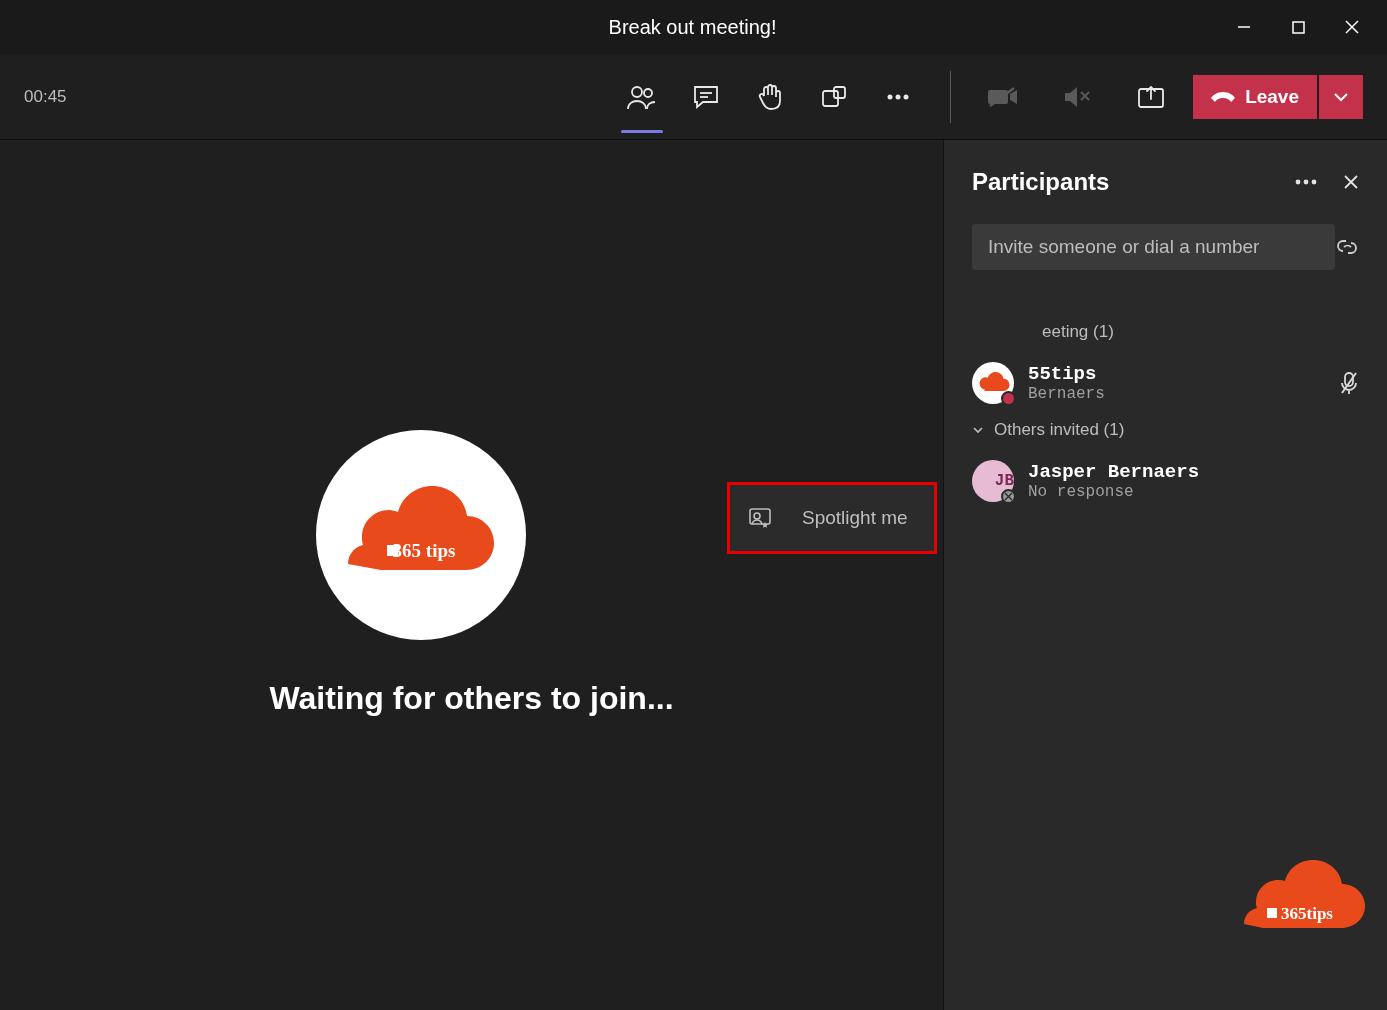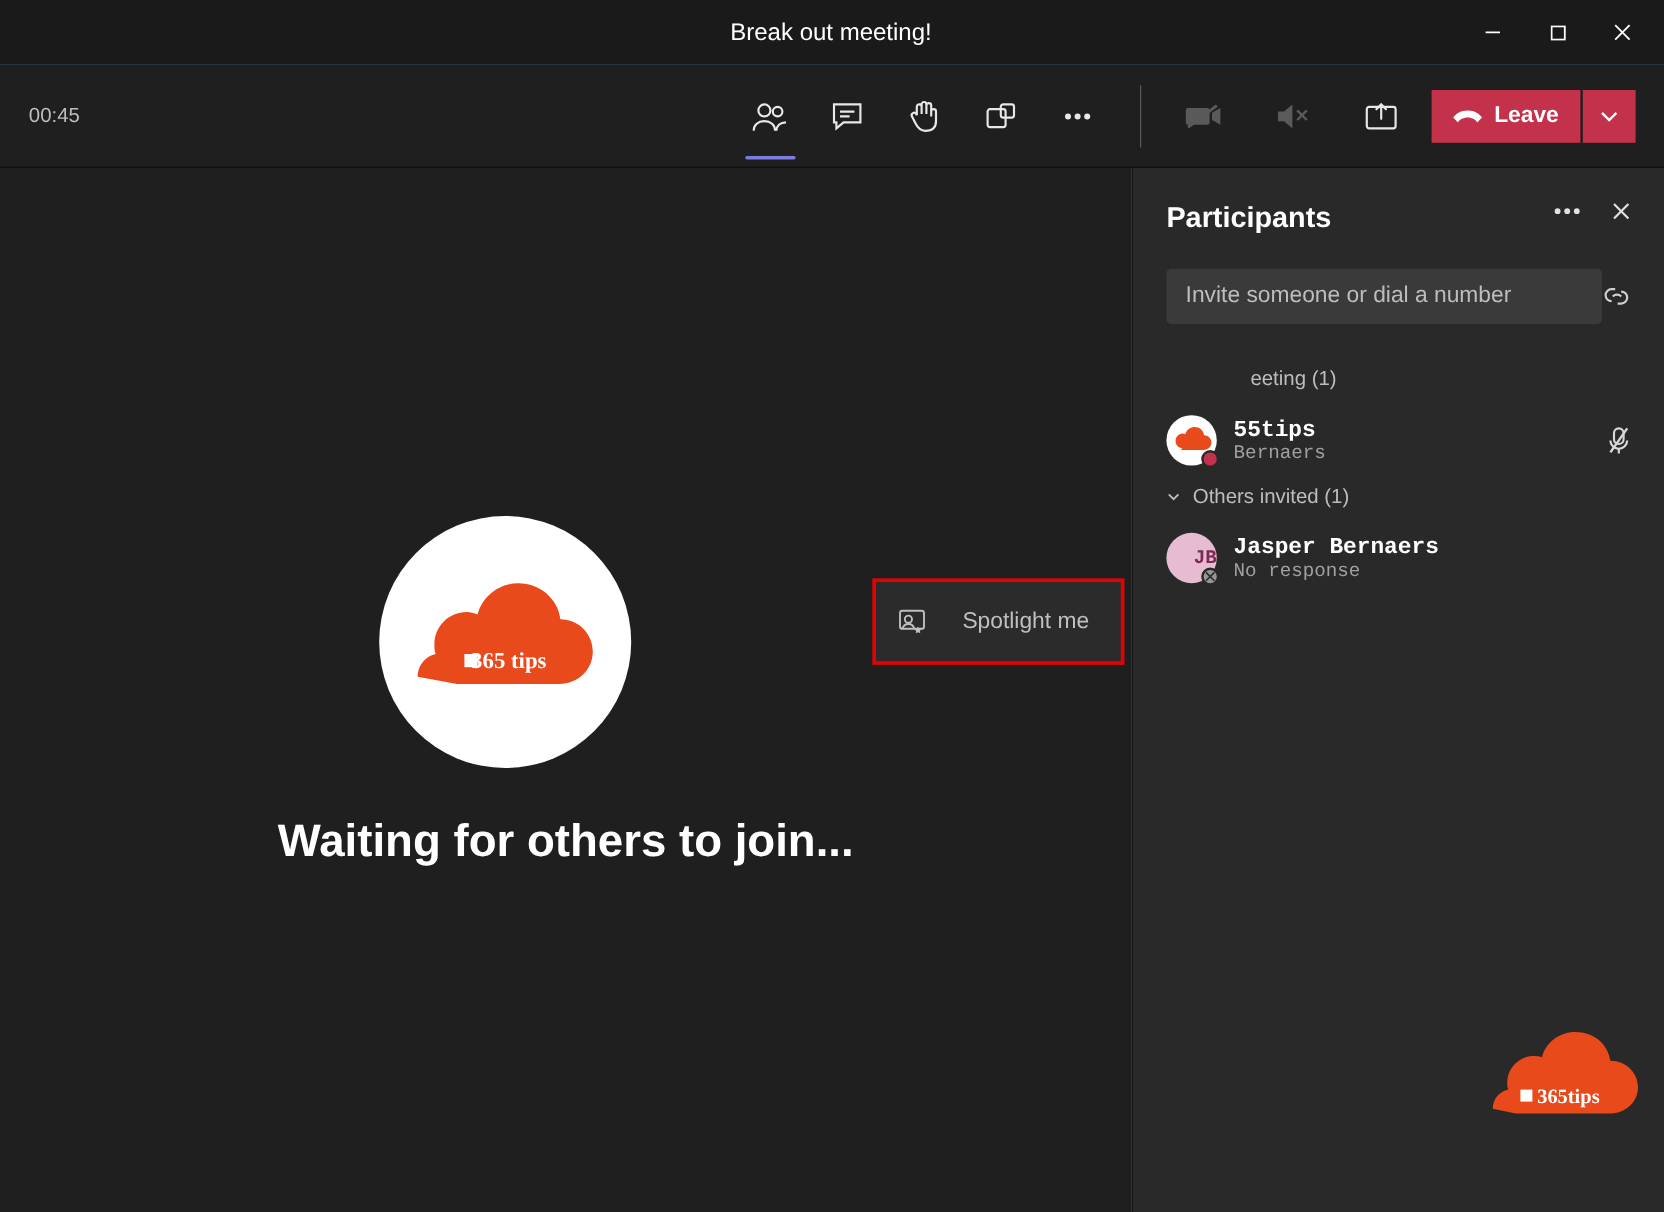--- a/index.html
+++ b/index.html
@@ -1,17 +1,17 @@
 <!DOCTYPE html>
 <html><head>
 <meta charset="utf-8">
 <style>
   * { box-sizing: border-box; margin: 0; padding: 0; }
   html, body { width: 1387px; height: 1010px; font-family: "Segoe UI", Arial, sans-serif; background: #000; color: #fff; overflow: hidden; }
-  .window { width: 100%; height: 100%; display: flex; flex-direction: column; background: #7dd3fc; }
+  .window { width: 100%; height: 100%; display: flex; flex-direction: column; background: #f0abfc; }
   
   .titlebar { height: 54px; display: flex; align-items: center; justify-content: space-between; background: #1b1a1a; padding: 0 8px; }
   .titlebar-center { flex: 1; text-align: center; font-size: 20px; color: #fff; font-weight: 400; }
   .window-controls { display: flex; align-items: center; gap: 0; }
   .win-btn { width: 54px; height: 40px; display: flex; align-items: center; justify-content: center; color: #fff; cursor: pointer; }
   
   .toolbar { height: 86px; background: #201f1f; display: flex; align-items: center; padding: 0 24px; gap: 10px; border-bottom: 1px solid #0e0e0e; position: relative; }
   .timer { color: #bdbdbd; font-size: 17px; margin-right: auto; }
   .toolbar-icons { display: flex; align-items: center; gap: 0; }
   .tb-btn { width: 64px; height: 60px; display: flex; align-items: center; justify-content: center; color: #e8e8e8; cursor: pointer; position: relative; }
@@ -19,30 +19,30 @@
   .tb-divider { width: 1px; height: 52px; background: #5a5a5a; margin: 0 10px; }
   .tb-btn.muted { color: #5a5a5a; }
   .leave-group { display: flex; align-items: stretch; }
   .leave-btn { background: #c4314b; color: #fff; display: flex; align-items: center; justify-content: center; height: 44px; padding: 0 18px; font-size: 19px; font-weight: 600; cursor: pointer; gap: 10px; }
   .leave-more { background: #c4314b; width: 44px; height: 44px; display: flex; align-items: center; justify-content: center; margin-left: 2px; cursor: pointer; color: #fff; }
   
   .body { flex: 1; display: flex; overflow: hidden; }
   .stage { flex: 1; background: #1f1f1f; position: relative; }
   .avatar-circle { width: 210px; height: 210px; border-radius: 50%; background: #fff; position: absolute; left: 316px; top: 290px; display: flex; align-items: center; justify-content: center; }
   .cloud-logo { width: 150px; height: 100px; position: relative; }
-  .waiting { position: absolute; left: 0; right: 0; top: 540px; text-align: center; font-size: 38px; font-weight: 700; color: #fff; }
+  .waiting { position: absolute; left: 0; right: 0; top: 540px; text-align: center; font-size: 32px; font-weight: 700; color: #fff; }
   
   .context-menu { position: absolute; left: 727px; top: 342px; width: 210px; height: 72px; background: #2b2b2b; border: 3px solid #e60000; display: flex; align-items: center; padding: 0 18px; gap: 30px; }
   .context-menu span { color: #bfbfbf; font-size: 19px; }
   
   .panel { width: 444px; background: #292929; border-left: 1px solid #111; display: flex; flex-direction: column; padding: 28px 28px 0 28px; position: relative; }
-  .panel-header { display: flex; align-items: flex-start; justify-content: space-between; margin-bottom: 28px; }
+  .panel-header { display: flex; align-items: center; justify-content: space-between; margin-bottom: 28px; }
   .panel-title { font-size: 24px; font-weight: 700; }
   .panel-actions { display: flex; gap: 26px; align-items: center; color: #e2e2e2; }
-  .invite-row { display: flex; align-items: center; margin-bottom: 36px; }
+  .invite-row { display: flex; align-items: center; margin-bottom: 52px; }
   .invite-input { flex: 1; background: #3a3a3a; height: 46px; border-radius: 4px; display: flex; align-items: center; padding: 0 16px; color: #bdbdbd; font-size: 19px; }
   .link-icon { color: #d0d0d0; cursor: pointer; }
   .section-header { display: flex; align-items: center; gap: 10px; color: #bdbdbd; font-size: 17px; margin-bottom: 12px; margin-top: 0; }
   .participant { display: flex; align-items: center; gap: 14px; padding: 8px 0 16px 0; font-family: Liberation Mono, monospace; }
   .p-avatar { width: 42px; height: 42px; border-radius: 50%; display: flex; align-items: center; justify-content: center; font-size: 16px; font-weight: 600; position: relative; }
   .p-avatar.white { background: #fff; color: #333; }
   .p-avatar.pink { background: #e7bcd3; color: #7a2a54; justify-content: flex-end; }
   .presence { position: absolute; right: -2px; bottom: -2px; width: 15px; height: 15px; border-radius: 50%; border: 2px solid #292929; }
   .presence.busy { background: #c4314b; }
   .presence.away { background: #969696; }

